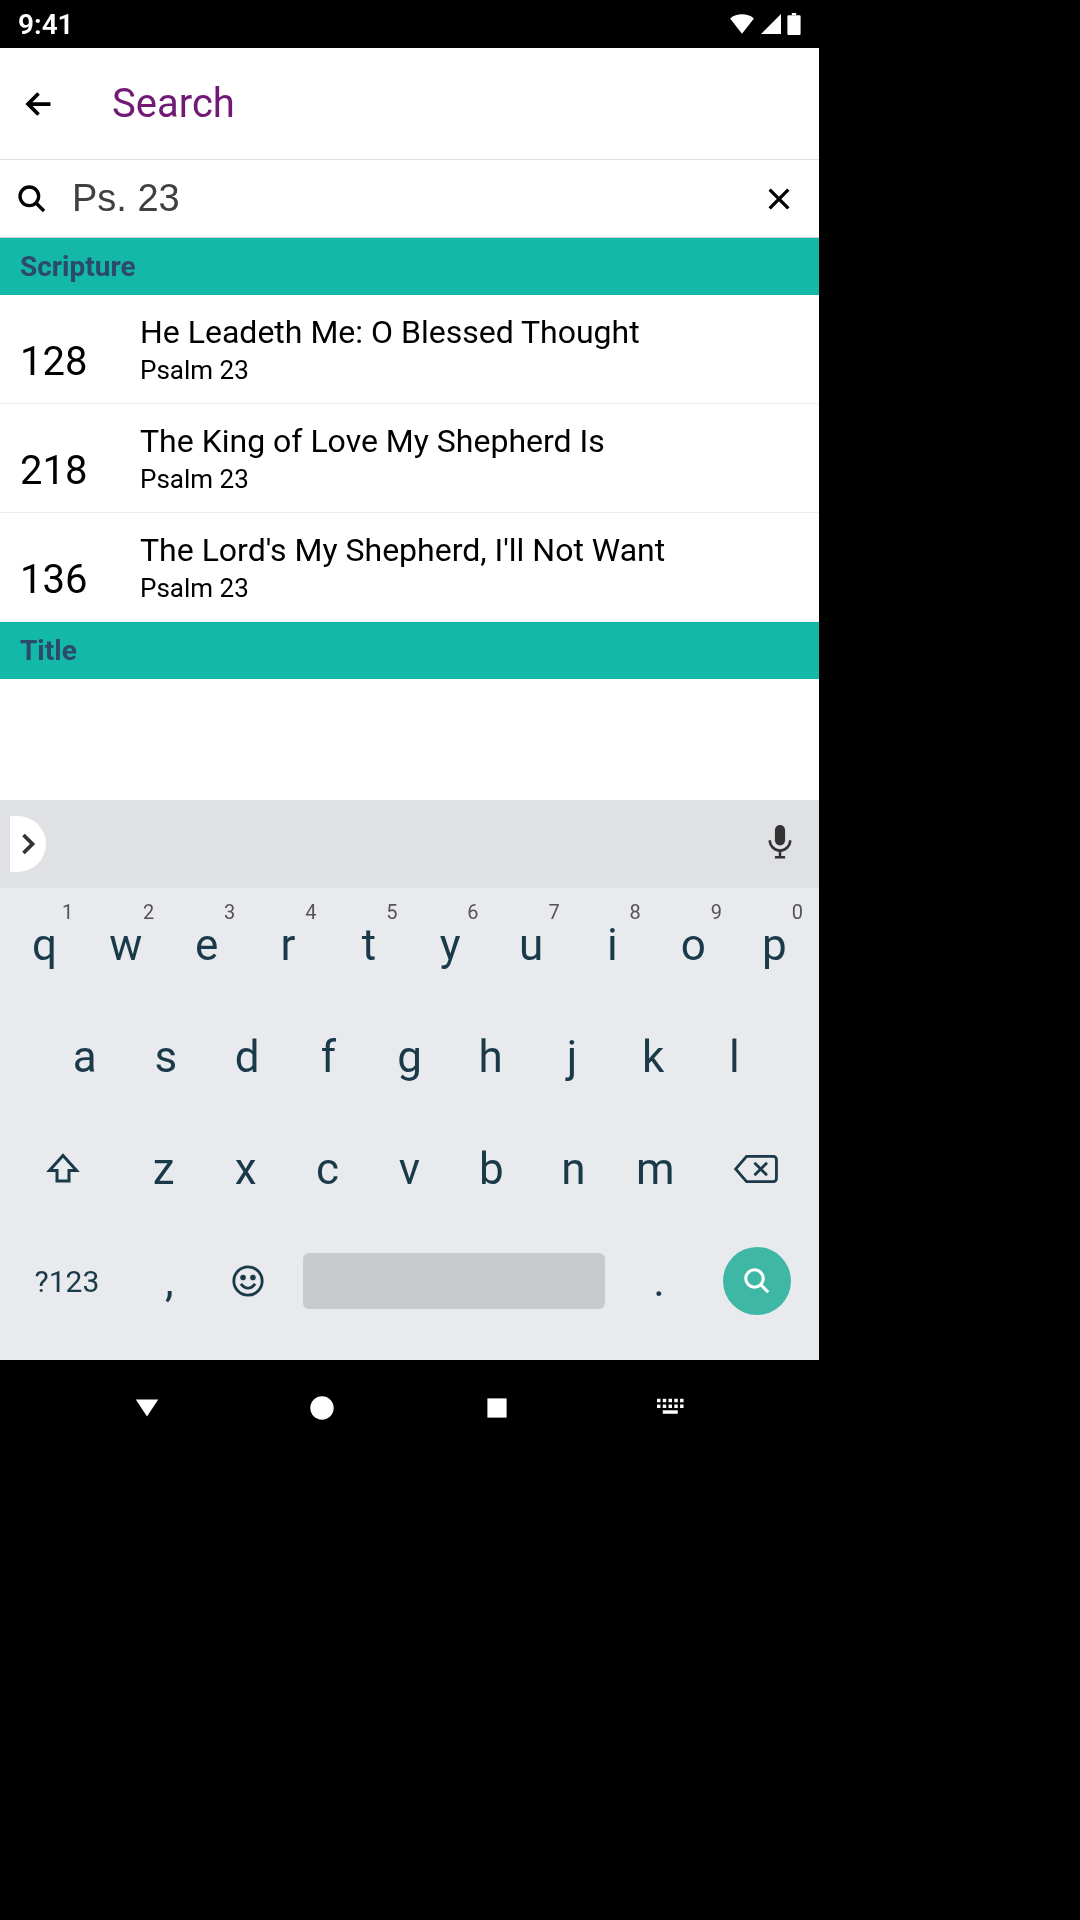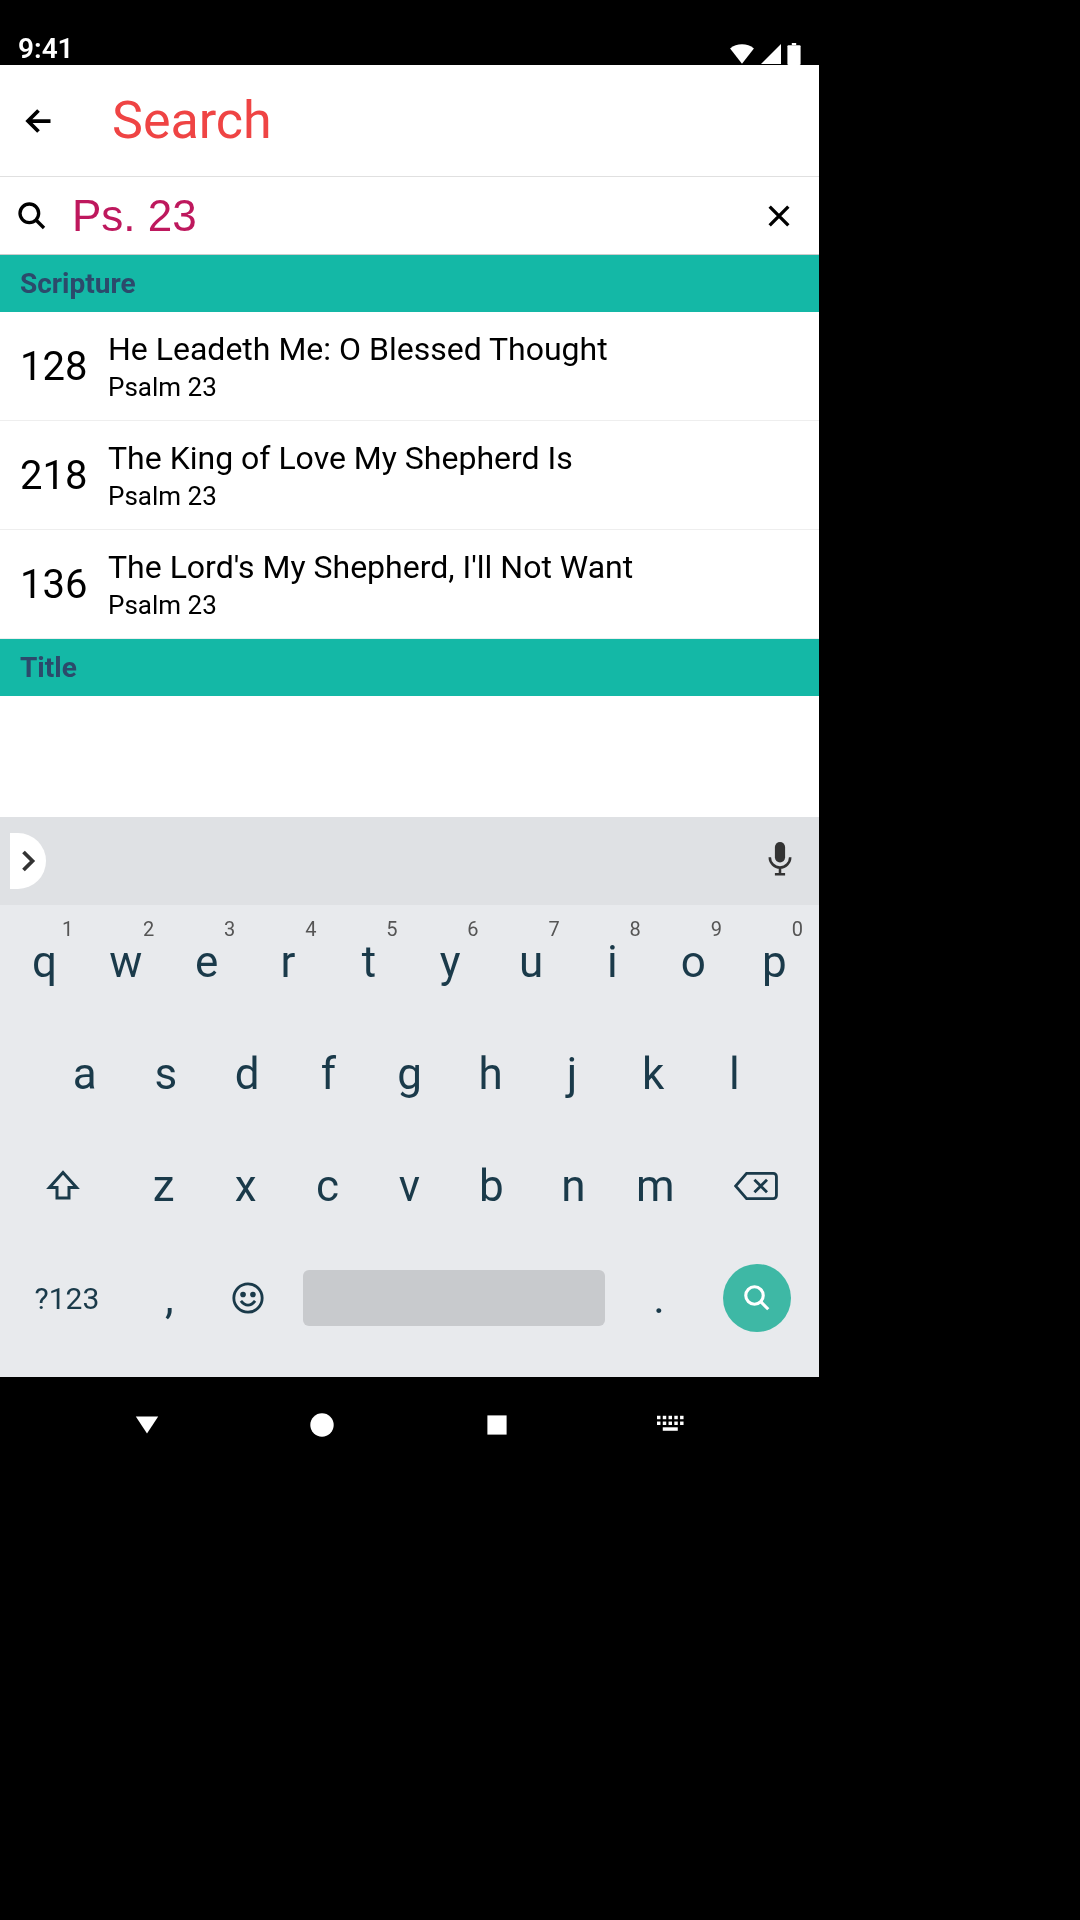--- a/index.html
+++ b/index.html
@@ -1,35 +1,35 @@
 <!DOCTYPE html>
 <html><head>
   <meta charset="utf-8">
   <style>
     * { margin: 0; padding: 0; box-sizing: border-box; }
     html, body { width: 819px; height: 1456px; font-family: Roboto, Arial, sans-serif; background: #000; overflow: hidden; }
     
-    .status-bar { height: 48px; background: #000; color: #fff; display: flex; align-items: flex-end; justify-content: space-between; padding: 0 18px; margin-top: 17px; }
+    .status-bar { height: 48px; background: #000; color: #fff; display: flex; align-items: center; justify-content: space-between; padding: 0 18px; }
     .status-time { font-size: 28px; font-weight: 600; }
     .status-icons { display: flex; gap: 6px; align-items: center; }
     
     .app-area { background: #fff; height: calc(1456px - 48px - 96px); display: flex; flex-direction: column; }
     
     .app-bar { height: 112px; display: flex; align-items: center; padding: 0 16px; border-bottom: 1px solid #e0e0e0; }
     .back-btn { width: 48px; height: 48px; display: flex; align-items: center; justify-content: center; margin-right: 48px; }
-    .app-title { font-size: 52px; color: #ef4444; font-weight: 400; text-align: right; }
+    .app-title { font-size: 40px; color: #701a75; font-weight: 400; text-align: right; }
     
     .search-row { height: 78px; display: flex; align-items: center; padding: 0 16px; border-bottom: 1px solid #ccc; }
     .search-icon-wrap { width: 40px; display: flex; align-items: center; }
-    .search-input { flex: 1; border: none; outline: none; font-size: 44px; color: #be185d; padding: 0 16px; }
+    .search-input { flex: 1; border: none; outline: none; font-size: 38px; color: #404040; padding: 0 16px; }
     .clear-btn { width: 48px; height: 48px; display: flex; align-items: center; justify-content: center; }
     
     .section-header { background: #14b8a6; color: #2c4a6b; font-size: 28px; font-weight: 700; padding: 12px 20px; }
     
-    .result-item { display: flex; align-items: center; padding: 18px 20px; border-bottom: 1px solid #eee; }
+    .result-item { display: flex; align-items: flex-end; padding: 18px 20px; border-bottom: 1px solid #eee; gap: 32px; }
     .result-num { width: 88px; font-size: 40px; color: #000; font-weight: 400; }
     .result-text { flex: 1; }
     .result-title { font-size: 32px; color: #000; margin-bottom: 4px; }
     .result-sub { font-size: 26px; color: #000; }
     
     .more-link { padding: 36px 20px; font-size: 30px; color: #000; }
     
     .results-scroll { flex: 1; overflow: hidden; }
     
     .keyboard { background: #e8eaed; height: 560px; position: relative; }

